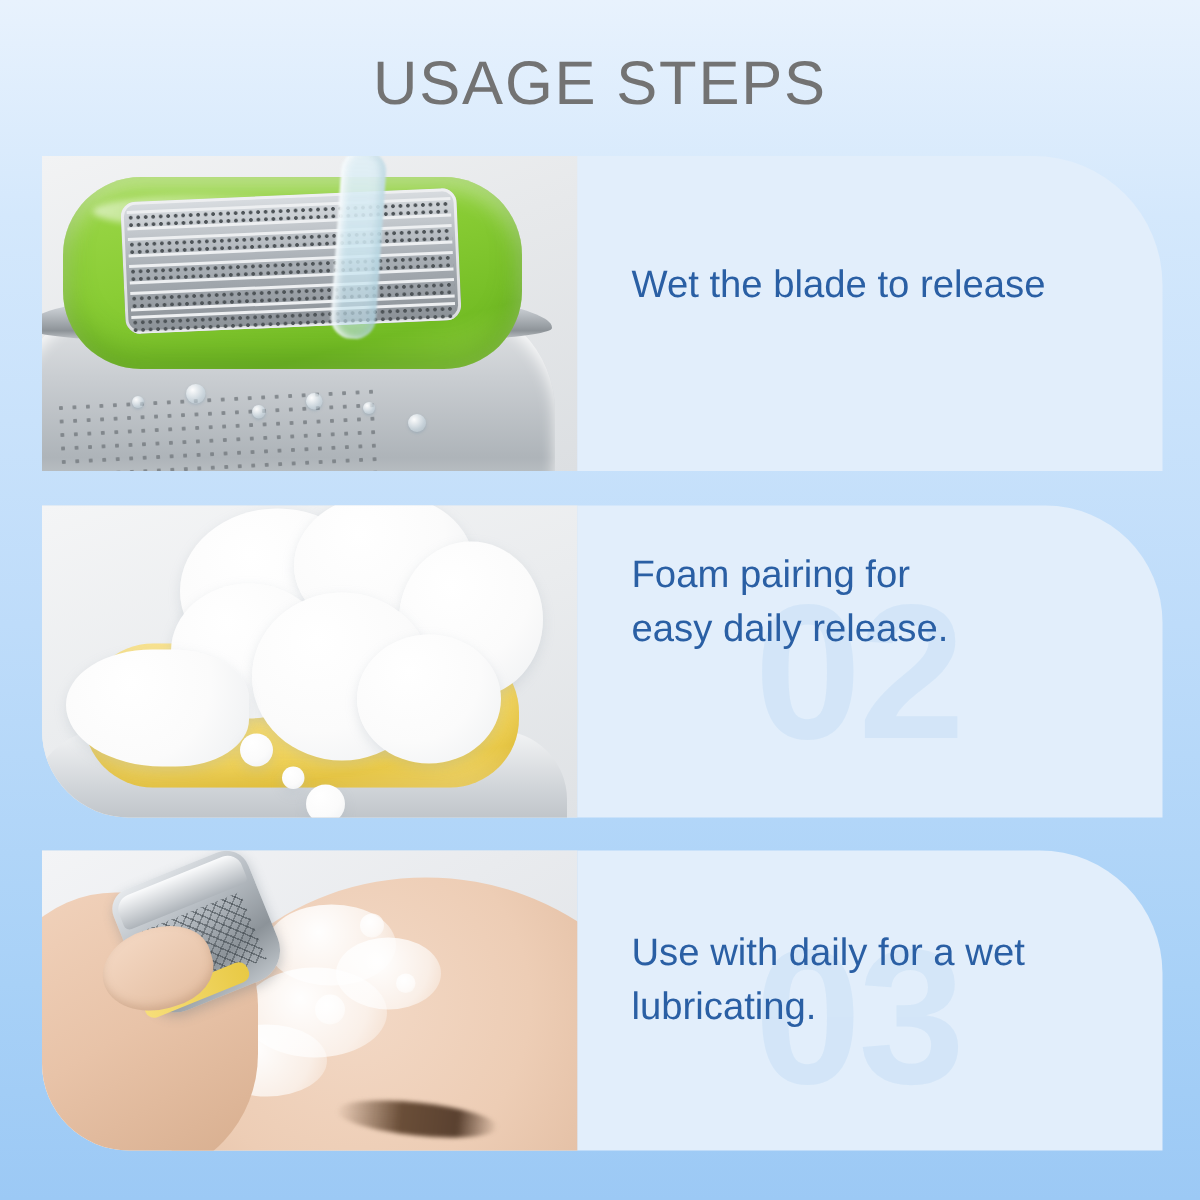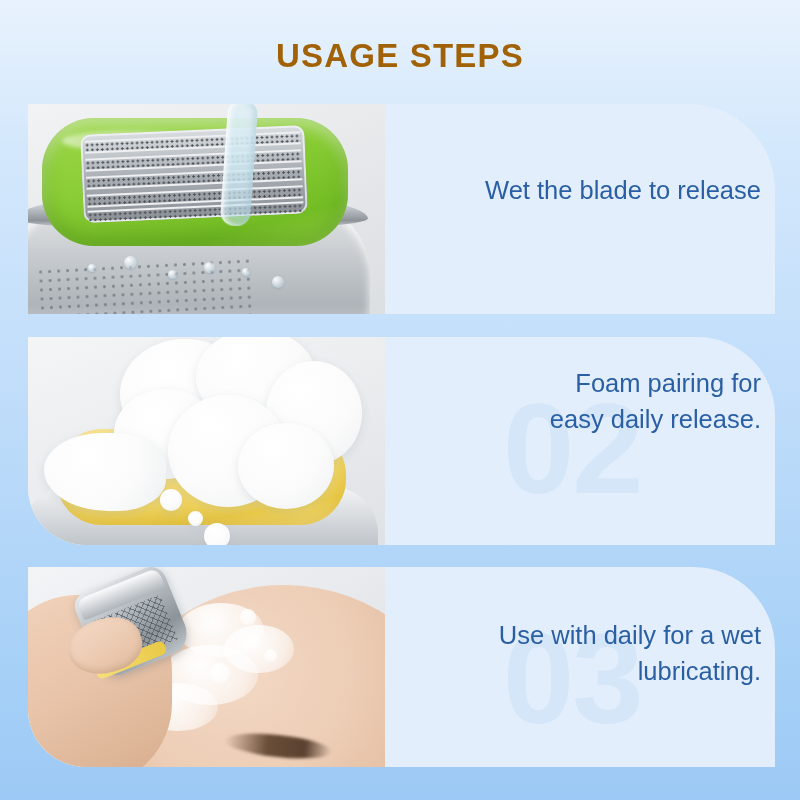--- a/index.html
+++ b/index.html
@@ -15,24 +15,24 @@
 
   
   .title-bar {
     width: 100%;
     height: 104px;
     display: flex;
     align-items: center;
     justify-content: center;
   }
   .page-title {
-    font-size: 33px;
-    font-weight: bold;
+    font-size: 41px;
+    font-weight: normal;
     letter-spacing: 1.2px;
-    color: #a16207;
+    color: #737373;
     line-height: 1;
     margin: 0;
     padding-top: 6px;
   }
 
   
   .steps {
     position: relative;
     width: 800px;
   }
@@ -85,21 +85,20 @@
   .r3 .step-number { left: 118px; top: 48px; }
 
   .step-copy {
     position: relative;
     z-index: 1;
     color: #2A5FA4;
     font-size: 25.5px;
     line-height: 1.42;
     padding-left: 36px;
     padding-right: 14px;
-    text-align: right;
   }
   .r1 .step-copy { padding-top: 68px; }
   .r2 .step-copy { padding-top: 28px; }
   .r3 .step-copy { padding-top: 50px; }
 
   
   .photo { position: absolute; inset: 0; }
 
   
   .p1-bg {

